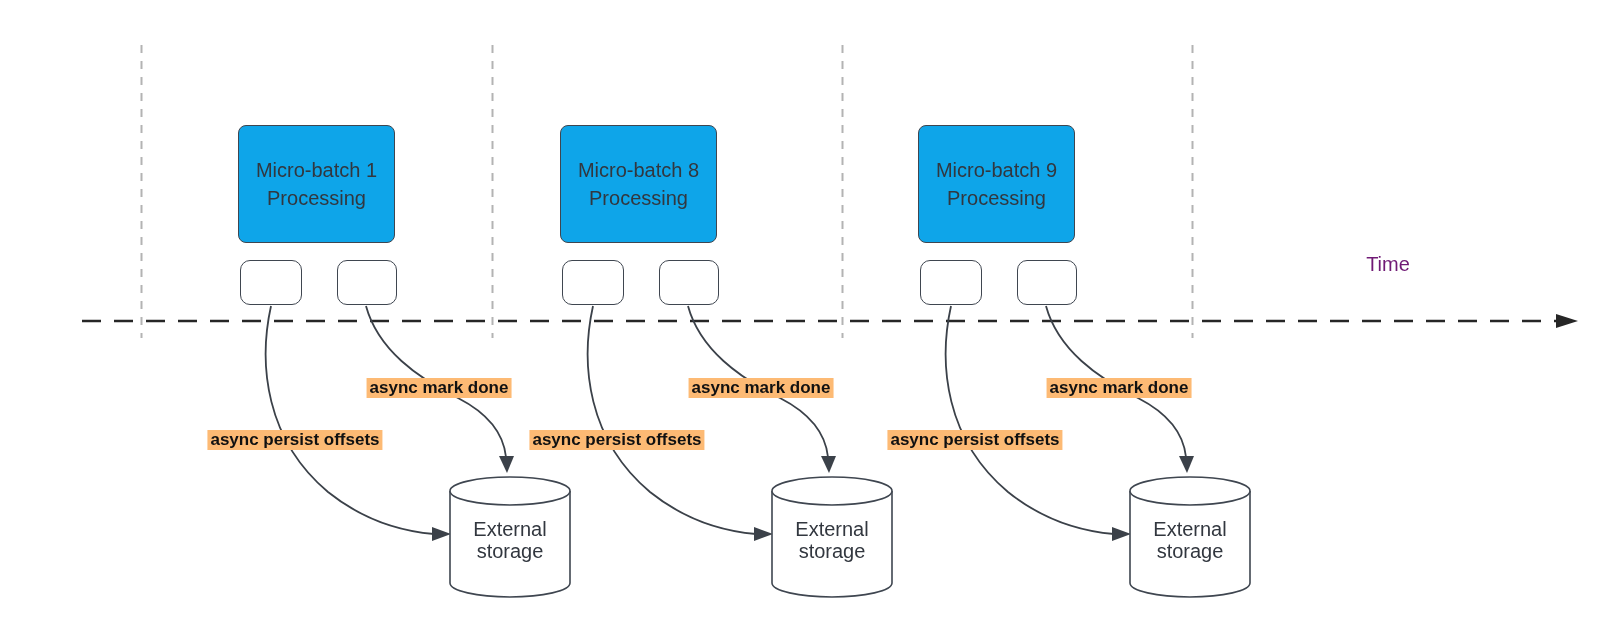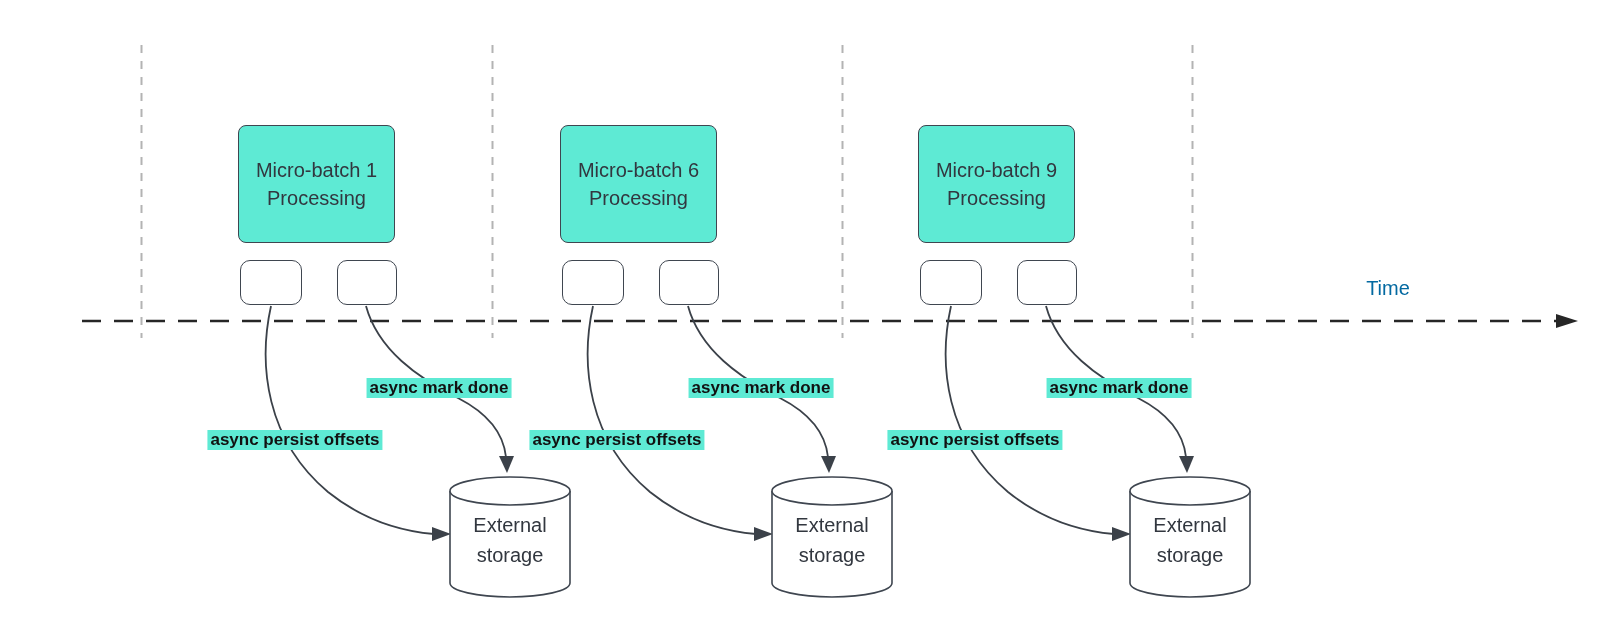--- a/index.html
+++ b/index.html
@@ -27,21 +27,21 @@
     height: 0;
   }
   .bigbox {
     position: absolute;
     left: 0;
     top: 125px;
     width: 157px;
     height: 118px;
     border: 1px solid #3f4650;
     border-radius: 8px;
-    background: #5eead4;
+    background: #0ea5e9;
     display: flex;
     align-items: center;
     justify-content: center;
     text-align: center;
     font-size: 20px;
     line-height: 28px;
     color: #32373f;
     box-sizing: border-box;
     padding: 0 12px;
   }
@@ -56,43 +56,43 @@
   }
   .smallbox.left  { left: 2px;  width: 62px; }
   .smallbox.right { left: 99px; width: 60px; }
   .edge-label {
     position: absolute;
     transform: translate(-50%, -50%);
     font-size: 17px;
     font-weight: bold;
     color: #111111;
     white-space: nowrap;
-    background: #5eead4;
+    background: #fdba74;
     padding: 0 3px;
   }
   .edge-label.persist { left: 57px;  top: 440px; }
   .edge-label.done    { left: 201px; top: 388px; }
   .storage-label {
     position: absolute;
     left: 272px;
     top: 540px;
     transform: translate(-50%, -50%);
     width: 112px;
     text-align: center;
     font-size: 20px;
-    line-height: 30px;
+    line-height: 22px;
     color: #32373f;
   }
   .time-label {
     position: absolute;
     left: 1388px;
-    top: 288px;
+    top: 264px;
     transform: translate(-50%, -50%);
     font-size: 20px;
-    color: #0369a1;
+    color: #701a75;
     white-space: nowrap;
   }
   svg .separator {
     stroke: #b3b3b3;
     stroke-width: 2;
     stroke-dasharray: 8 8;
     fill: none;
   }
   svg .timeline {
     stroke: #262626;
@@ -166,21 +166,21 @@
     </div>
     <div class="smallbox left"></div>
     <div class="smallbox right"></div>
     <div class="edge-label persist">async persist offsets</div>
     <div class="edge-label done">async mark done</div>
     <div class="storage-label">External storage</div>
   </div>
 
   <div class="group" style="left:560px">
     <div class="bigbox">
-      <span>Micro-batch 6 Processing</span>
+      <span>Micro-batch 8 Processing</span>
     </div>
     <div class="smallbox left"></div>
     <div class="smallbox right"></div>
     <div class="edge-label persist">async persist offsets</div>
     <div class="edge-label done">async mark done</div>
     <div class="storage-label">External storage</div>
   </div>
 
   <div class="group" style="left:918px">
     <div class="bigbox">

